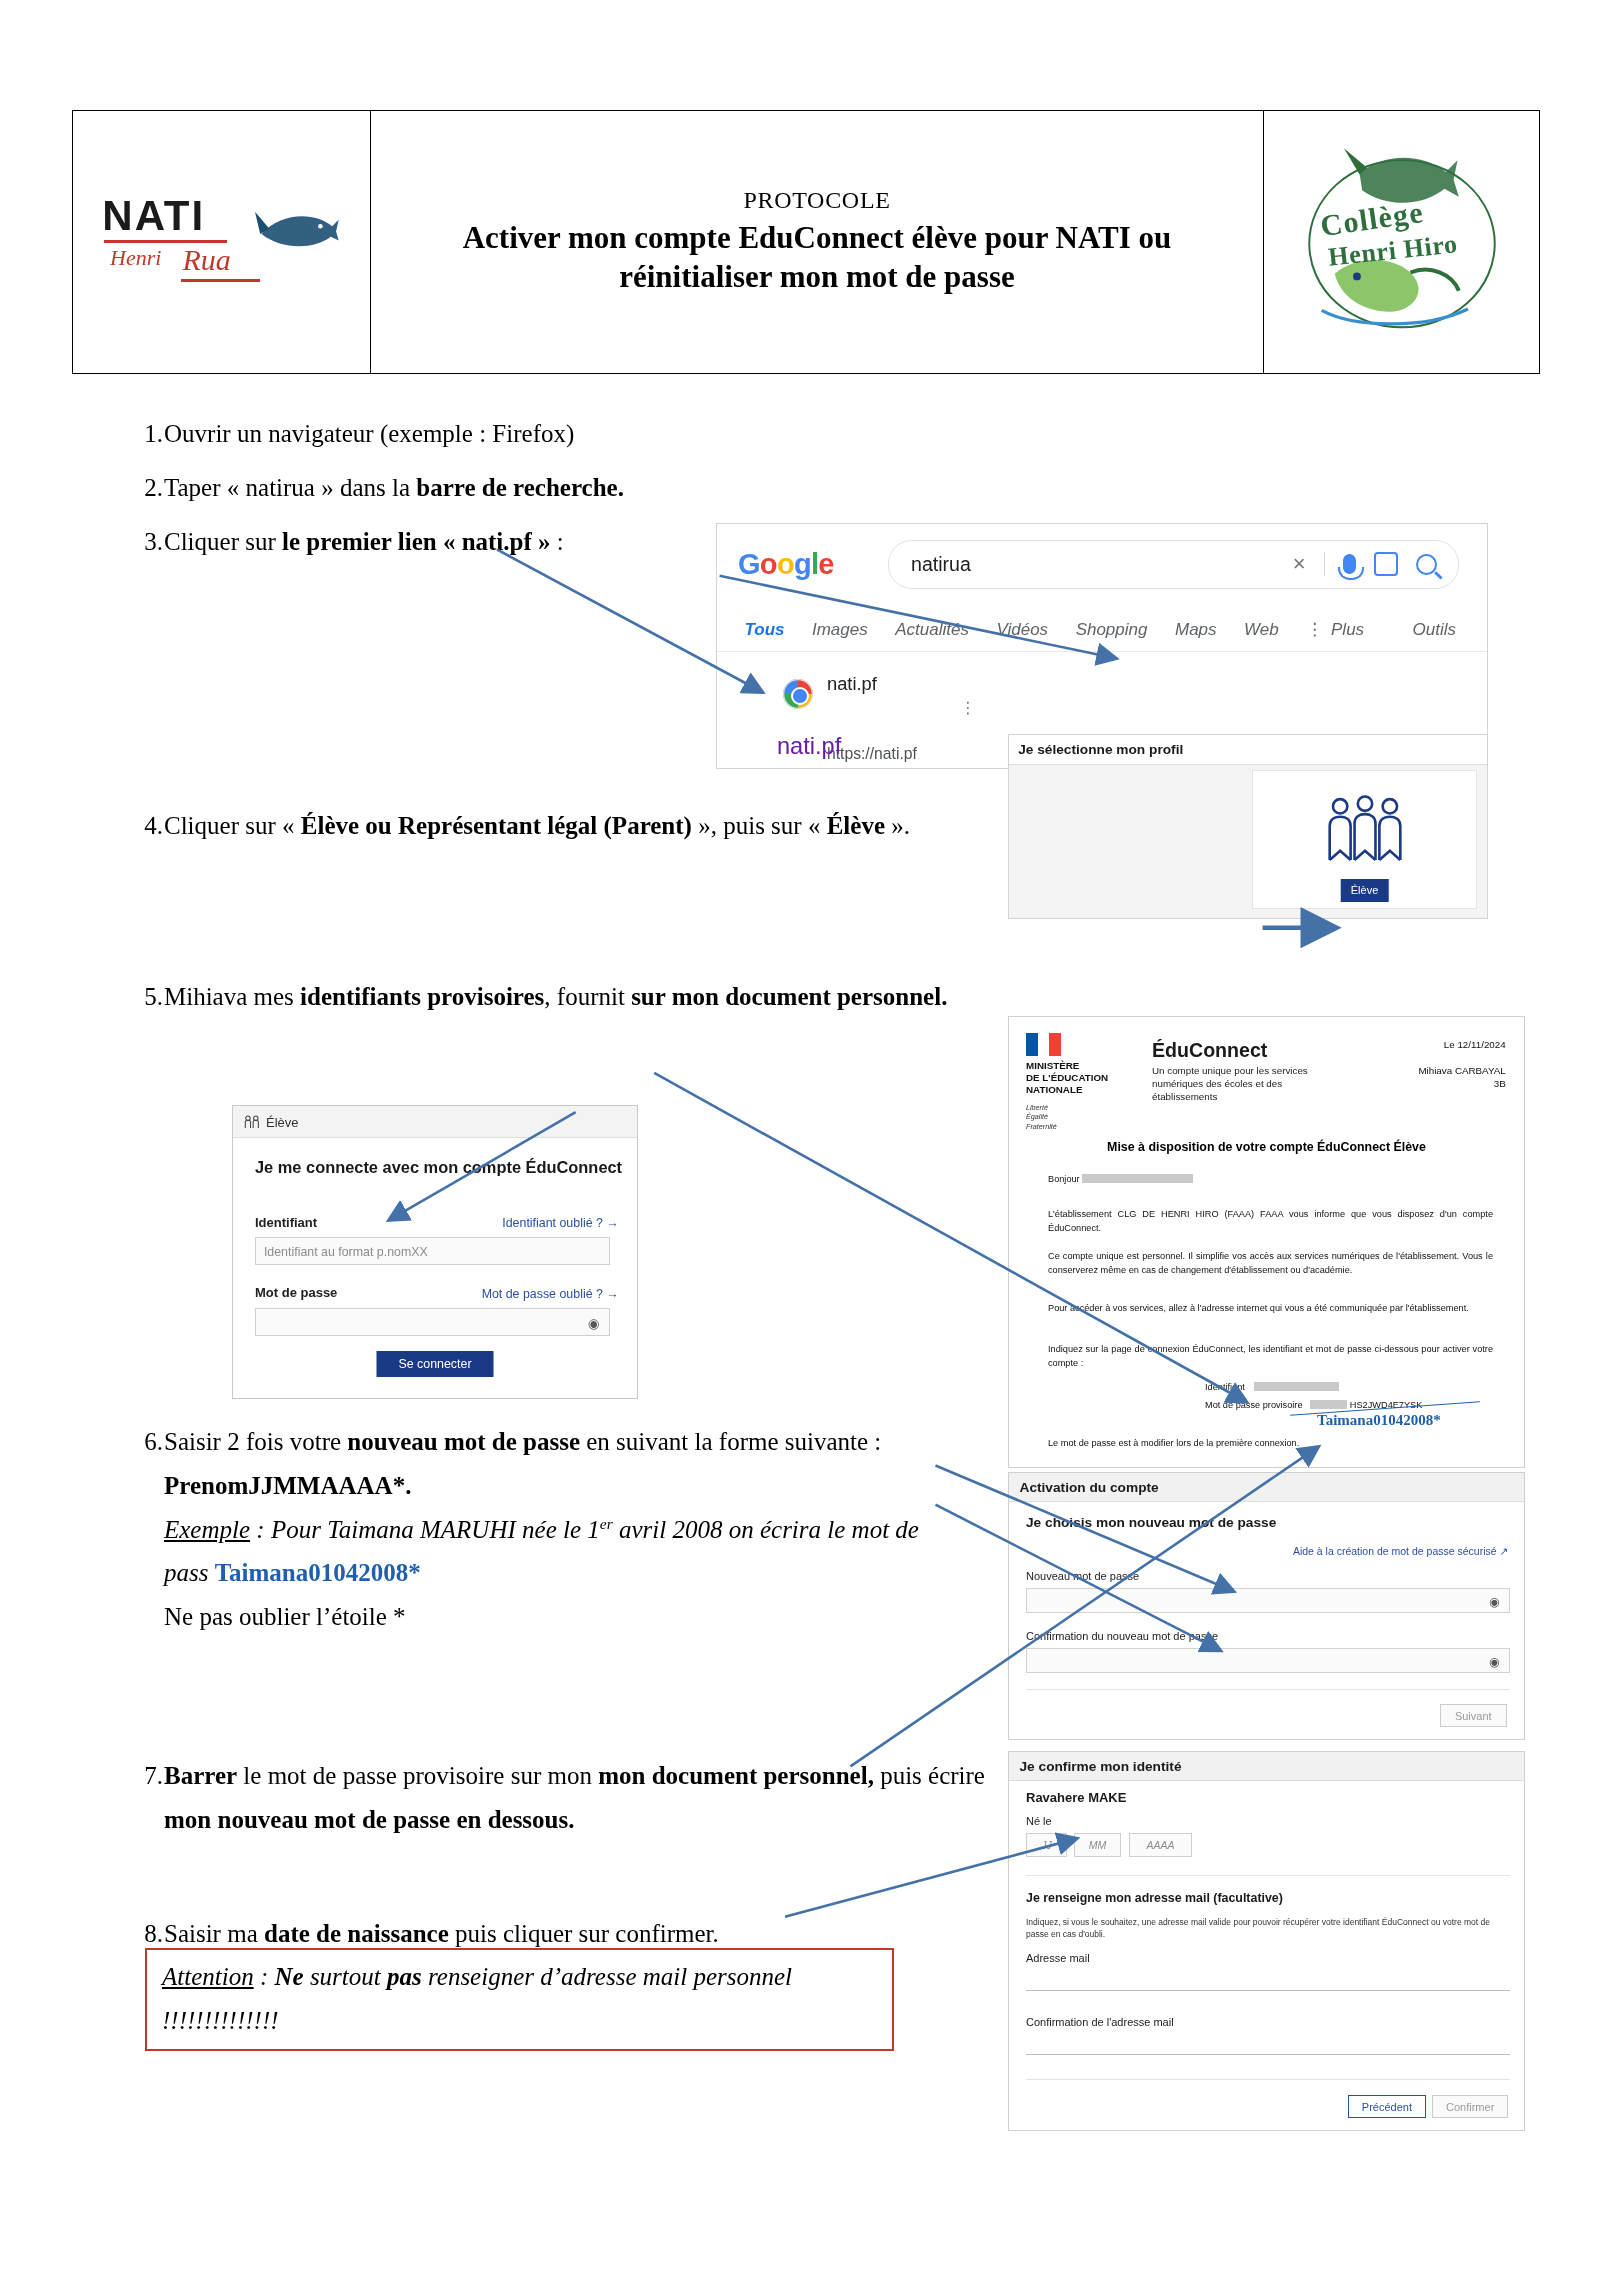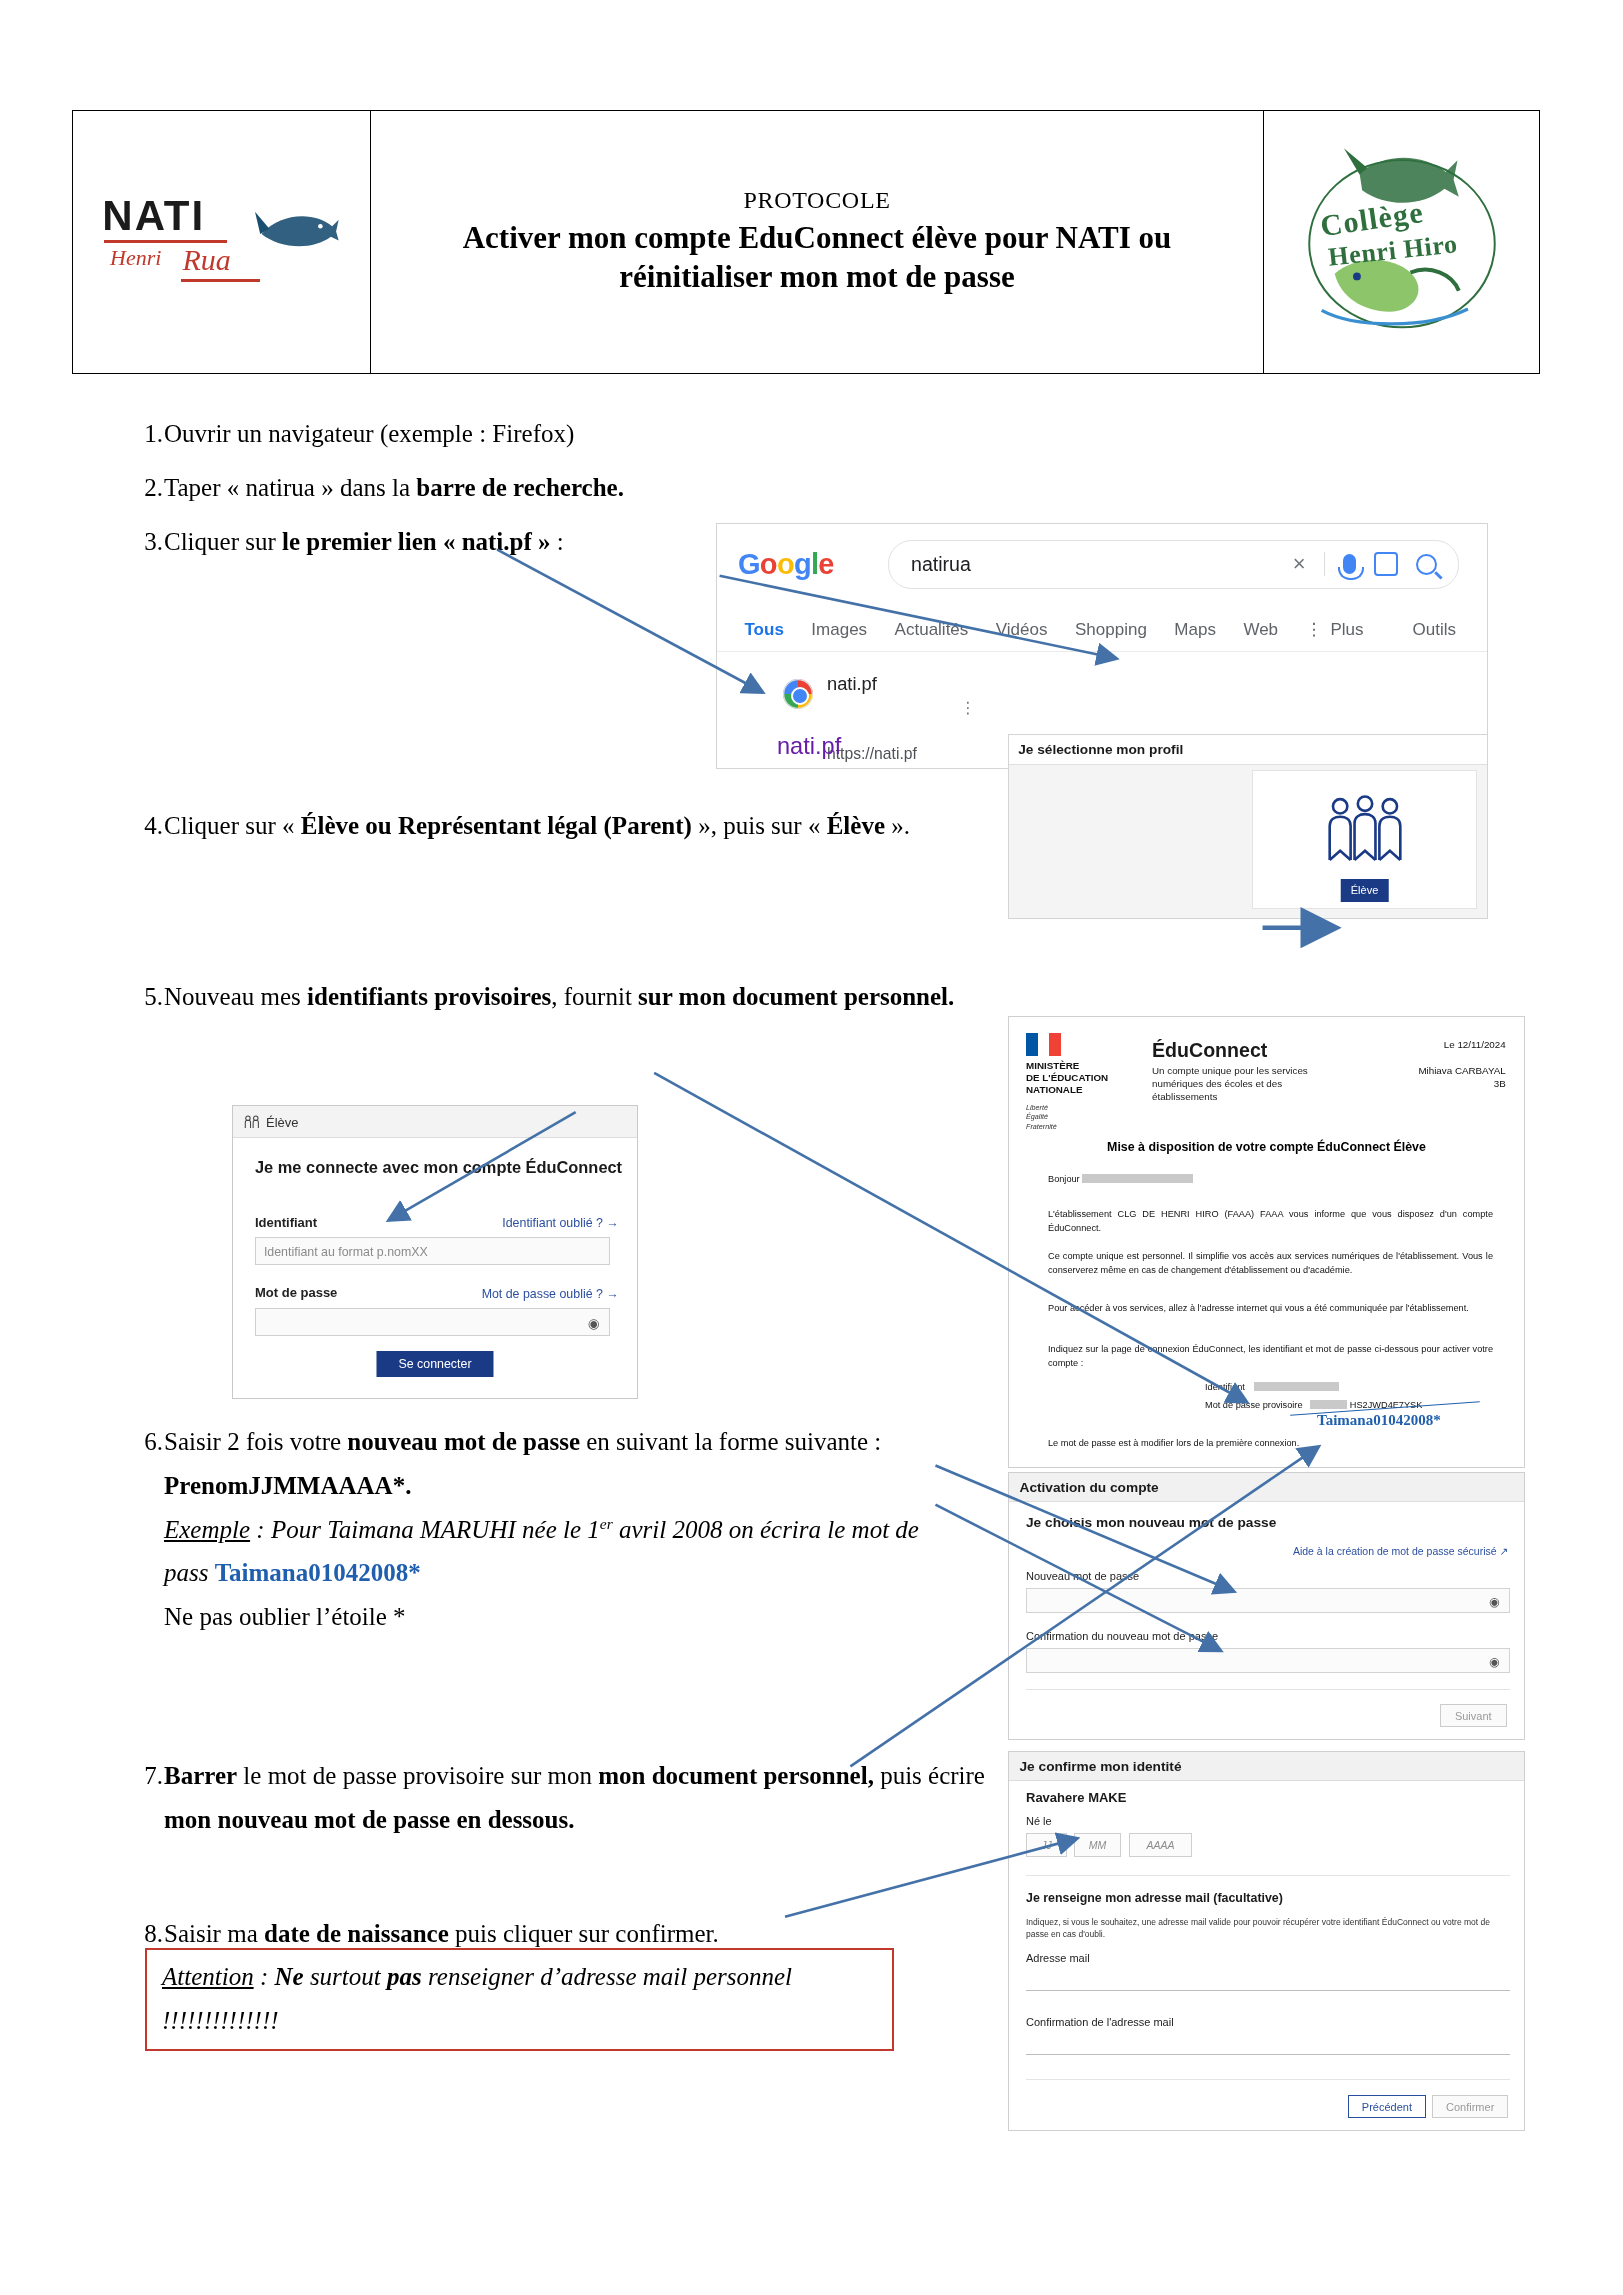--- a/index.html
+++ b/index.html
@@ -219,21 +219,21 @@
   .g-mic::after { content:""; position:absolute; left:-5.2px; bottom:-5.9px; width:22px; height:10.5px; border:2px solid #4285F4; border-top:none; border-radius: 0 0 11.8px 11.8px; }
   .g-lens { width: 19.6px; height: 19.6px; border: 2px solid #4285F4; border-radius: 3.9px; }
   .g-mag { width: 17px; height: 17px; border: 2.6px solid #4285F4; border-radius: 50%; position: relative; }
   .g-mag::after { content:""; position:absolute; right:-7.9px; bottom:-3.9px; width:9.2px; height:2.6px; background:#4285F4; transform: rotate(45deg); }
   .g-tabs {
     position: absolute; left: 0; top: 84px; width: 100%; height: 43px;
     border-bottom: 0.7px solid #ebebeb;
     display: flex; align-items: center;
     font-size: 17px; color: #5f6368;
   }
-  .g-tab { margin-left: 27.5px; }
+  .g-tab { margin-left: 27.5px; font-style: italic; }
   .g-tab.active { color: #1a73e8; font-weight: bold; }
   .g-tab.last { margin-left: auto; margin-right: 31px; }
   .g-dots { margin-left: 27.5px; letter-spacing: 1.3px; }
   .g-result-fav {
     position: absolute; left: 63px; top: 152px; width: 30px; height: 30px;
     border-radius: 50%;
     background: conic-gradient(#EA4335 0 25%, #FBBC05 25% 50%, #34A853 50% 75%, #4285F4 75% 100%);
     border: 3.9px solid #fff;
     box-shadow: 0 0 0 1.3px #ddd inset;
   }
@@ -372,21 +372,21 @@
     <span class="txt"><span>Cliquer sur </span><b>le premier lien « nati.pf »</b><span> :</span></span>
   </div>
 
   <div class="step" style="left:124px; top:804px; width:864px;">
     <span class="num">4.</span>
     <span class="txt"><span>Cliquer sur « </span><b>Élève ou Représentant légal (Parent)</b><span> », puis sur « </span><b>Élève</b><span> ».</span></span>
   </div>
 
   <div class="step" style="left:124px; top:975px; width:870px;">
     <span class="num">5.</span>
-    <span class="txt"><span>Nouveau mes </span><b>identifiants provisoires</b><span>, fournit </span><b>sur mon document personnel.</b></span>
+    <span class="txt"><span>Mihiava mes </span><b>identifiants provisoires</b><span>, fournit </span><b>sur mon document personnel.</b></span>
   </div>
 
   <div class="step" style="left:124px; top:1420px; width:844px;">
     <span class="num">6.</span>
     <span class="txt">
       <span>Saisir 2 fois votre </span><b>nouveau mot de passe</b><span> en suivant la forme suivante : </span><b>PrenomJJMMAAAA*.</b><br>
       <span class="ital"><span class="uline">Exemple</span><span> : Pour Taimana MARUHI née le 1</span><sup>er</sup><span> avril 2008 on écrira le mot de pass </span></span><span class="blue-bold">Taimana01042008*</span><br>
       <span>Ne pas oublier l’étoile *</span>
     </span>
   </div>

